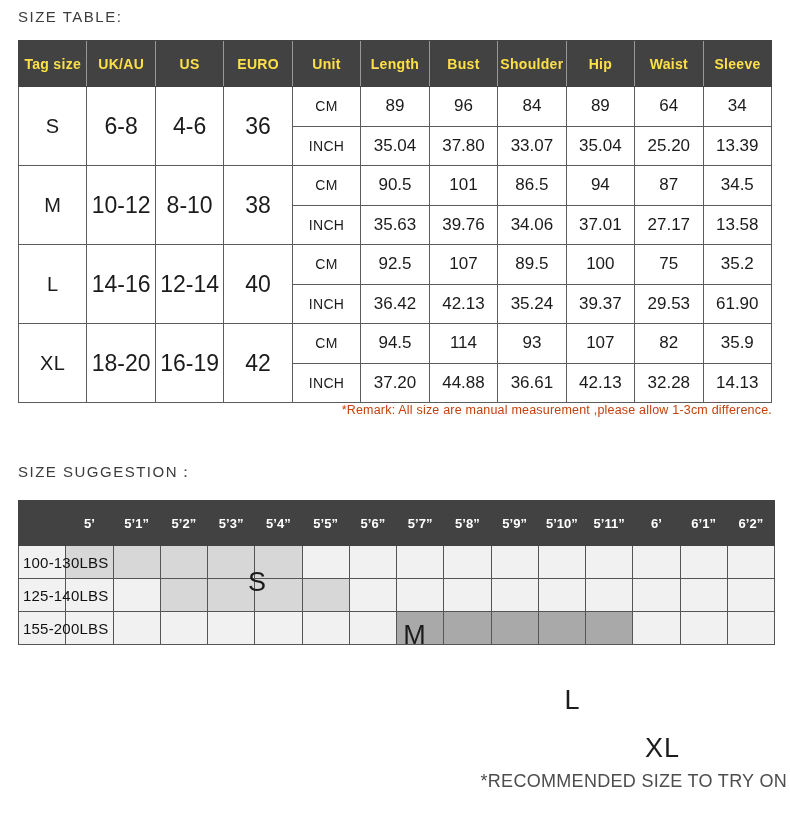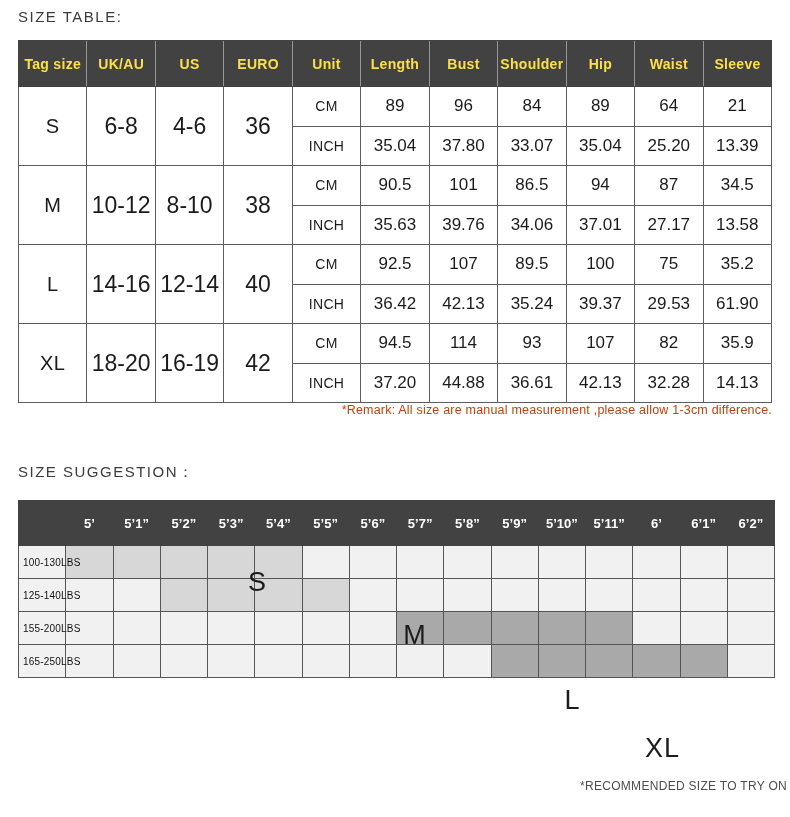--- a/index.html
+++ b/index.html
@@ -57,38 +57,38 @@
   #suggestion-table { width: 757px; }
   #suggestion-table th.h {
     background: #424242; color: #ffffff;
     height: 42px; font-size: 13px; font-weight: 700;
     border: 1px solid #424242; border-left: 1px solid rgba(255,255,255,.4);
     padding: 0; text-align: center; white-space: nowrap;
   }
   #suggestion-table th.corner { background: #424242; border: 1px solid #424242; height: 42px; }
   #suggestion-table th.w {
     background: #f1f1f1; color: #111111;
-    font-size: 10px; font-weight: 400; letter-spacing: .2px;
+    font-size: 15px; font-weight: 400; letter-spacing: .2px;
     border: 1px solid #555555; height: 32px; padding: 0 4px;
     text-align: center; white-space: nowrap;
   }
   #suggestion-table td {
     background: #f1f1f1;
     border: 1px solid #555555;
     height: 32px; padding: 0;
   }
   .sz-letter {
     position: absolute;
     transform: translate(-50%, -50%);
     font-size: 27px; font-weight: 400; color: #1c1c1c;
     letter-spacing: 1px; pointer-events: none;
   }
   .footnote {
     position: absolute; left: 18px; top: 771px; width: 769px;
-    text-align: right; font-size: 12px; color: #4d4d4d; letter-spacing: .3px; margin-top: 8px;
+    text-align: right; font-size: 18px; color: #4d4d4d; letter-spacing: .3px;
   }
 </style>
 </head>
 <body>
 
 <div class="section-title" id="size-table-title">SIZE TABLE:</div>
 
 <table id="size-table">
   <thead>
     <tr id="st-head">
@@ -110,21 +110,21 @@
         <td class="tag" rowspan="2">S</td>
         <td class="grp" rowspan="2">6-8</td>
         <td class="grp" rowspan="2">4-6</td>
         <td class="grp" rowspan="2">36</td>
         <td class="unit">CM</td>
         <td class="val">89</td>
         <td class="val">96</td>
         <td class="val">84</td>
         <td class="val">89</td>
         <td class="val">64</td>
-        <td class="val">21</td>
+        <td class="val">34</td>
       </tr>
       <tr>
         <td class="unit">INCH</td>
         <td class="val">35.04</td>
         <td class="val">37.80</td>
         <td class="val">33.07</td>
         <td class="val">35.04</td>
         <td class="val">25.20</td>
         <td class="val">13.39</td>
       </tr>
@@ -271,38 +271,20 @@
           <td></td>
           <td style="background: rgb(169, 169, 169);"></td>
           <td style="background: rgb(169, 169, 169);"></td>
           <td style="background: rgb(169, 169, 169);"></td>
           <td style="background: rgb(169, 169, 169);"></td>
           <td style="background: rgb(169, 169, 169);"></td>
           <td></td>
           <td></td>
           <td></td>
         </tr>
-        <tr>
-          <th class="w">165-250LBS</th>
-          <td></td>
-          <td></td>
-          <td></td>
-          <td></td>
-          <td></td>
-          <td></td>
-          <td></td>
-          <td></td>
-          <td></td>
-          <td style="background: rgb(169, 169, 169);"></td>
-          <td style="background: rgb(169, 169, 169);"></td>
-          <td style="background: rgb(169, 169, 169);"></td>
-          <td style="background: rgb(169, 169, 169);"></td>
-          <td style="background: rgb(169, 169, 169);"></td>
-          <td></td>
-        </tr>
       </tbody>
   </table>
   <div id="sg-overlay">
       <span class="sz-letter" style="left: 239.5px; top: 82px;">S</span>
       <span class="sz-letter" style="left: 397px; top: 134.8px;">M</span>
       <span class="sz-letter" style="left: 554.5px; top: 200.4px;">L</span>
       <span class="sz-letter" style="left: 644.5px; top: 248.4px;">XL</span>
     </div>
 </div>
 

